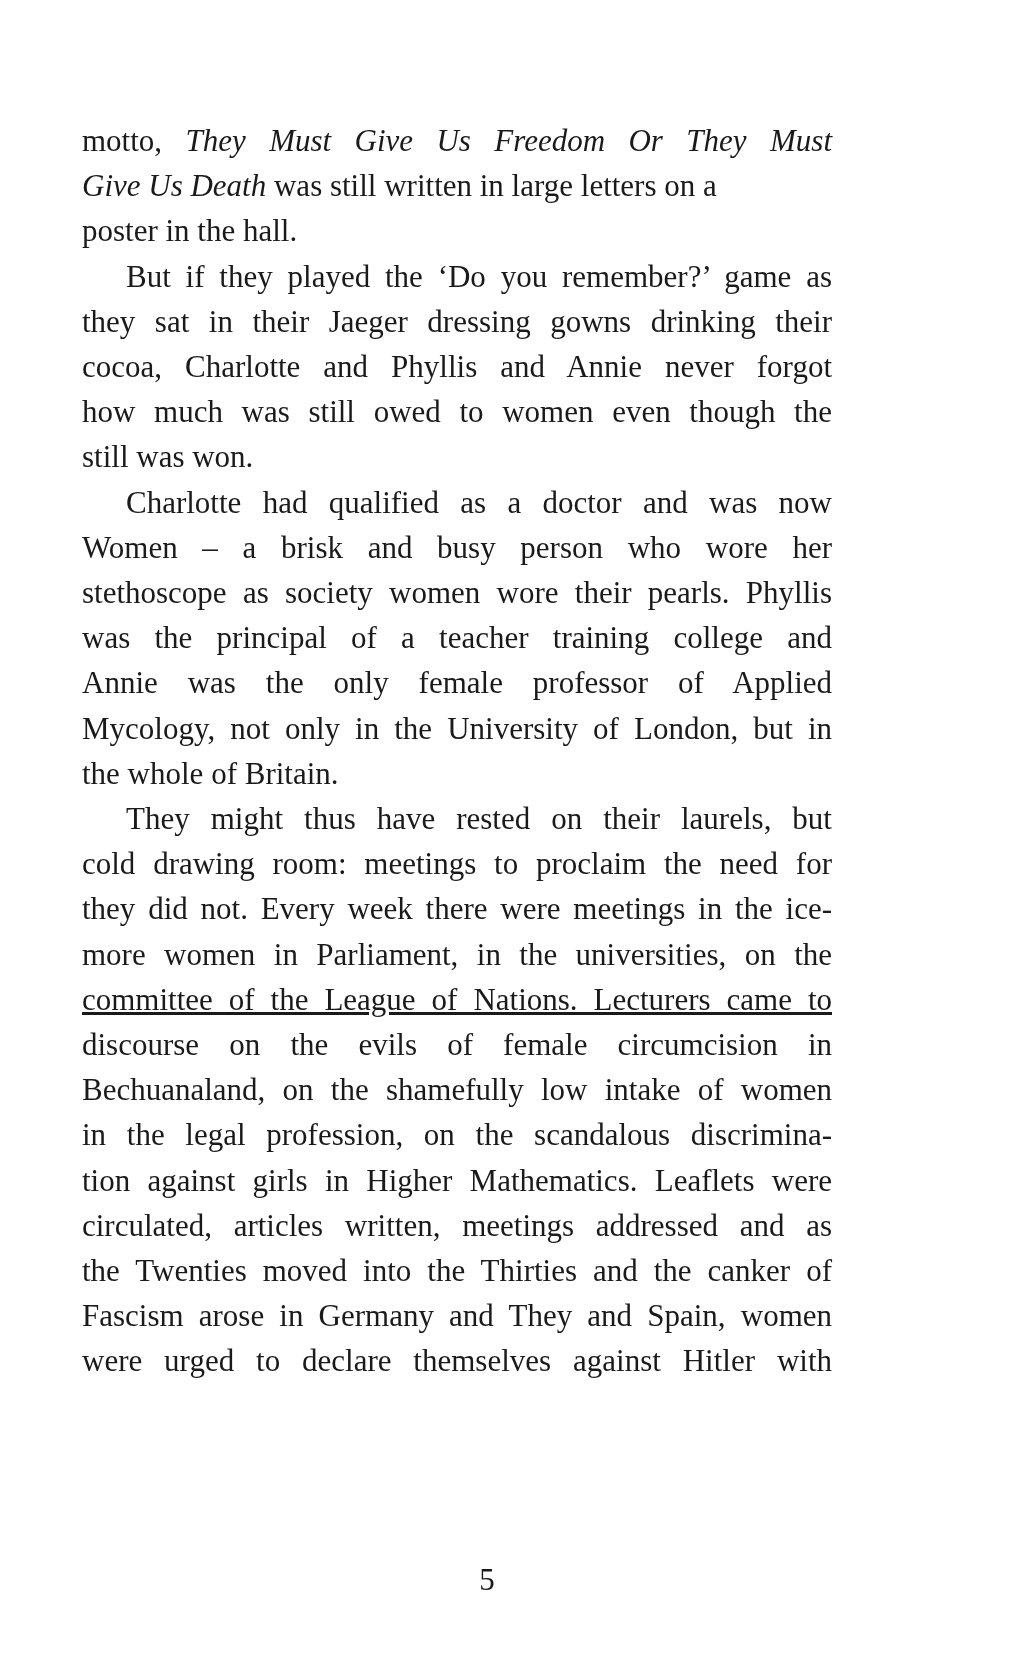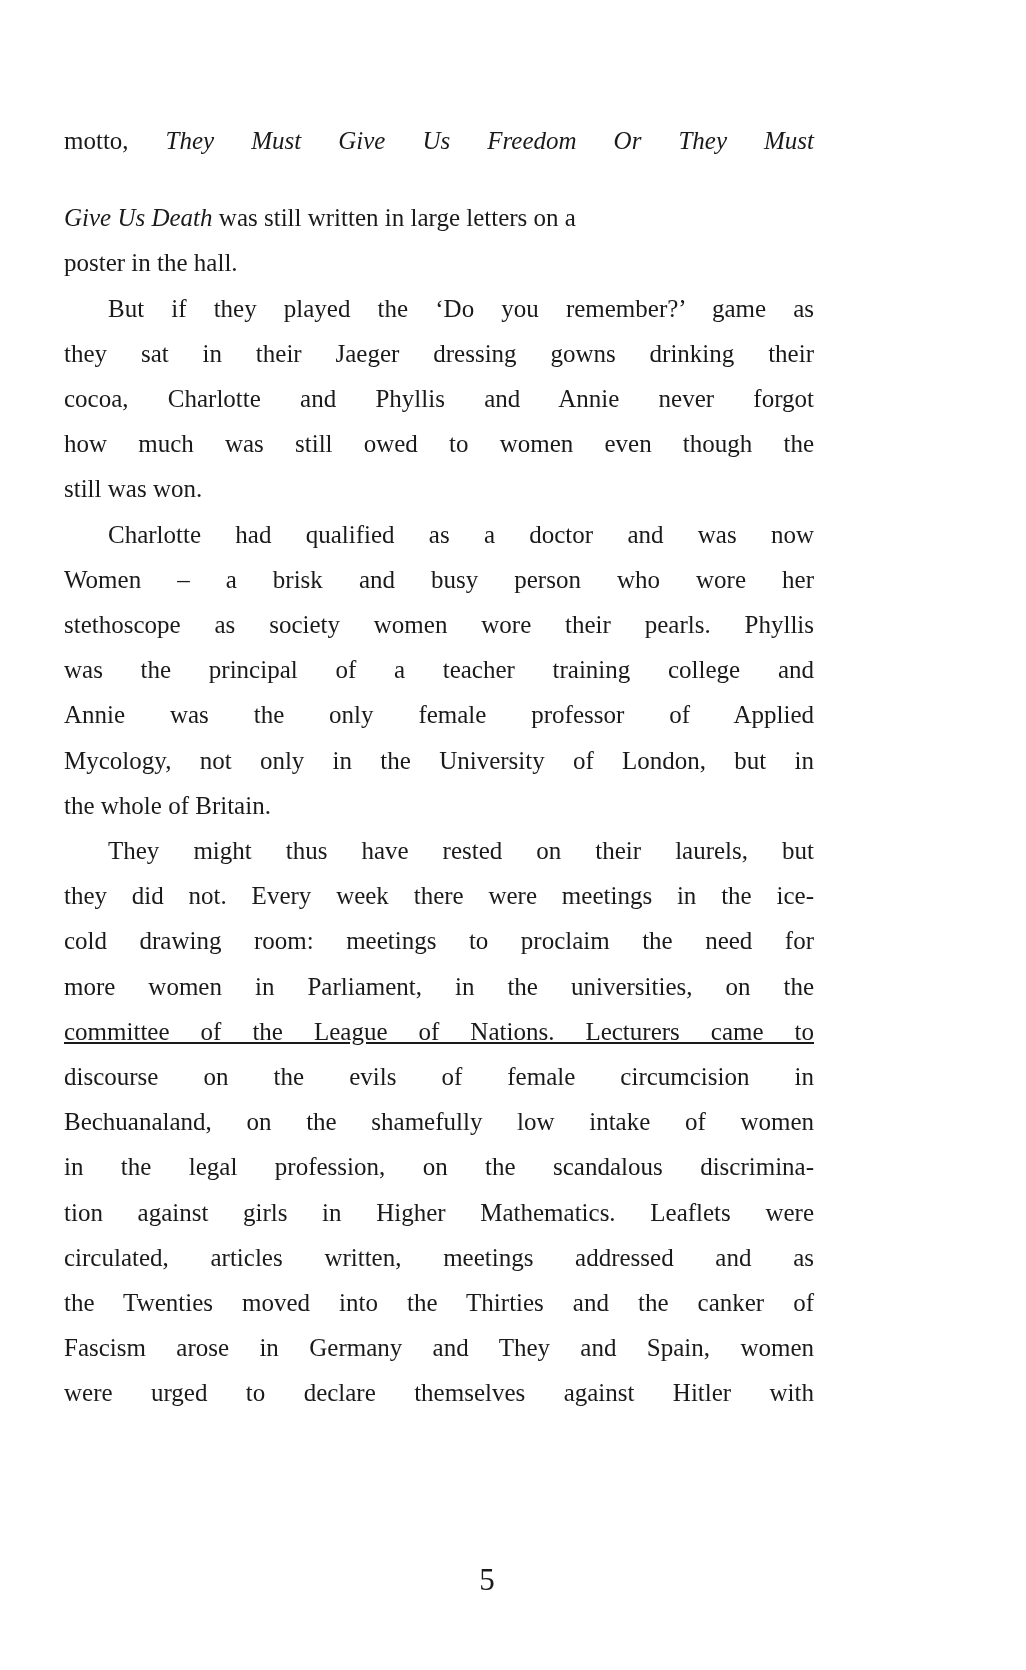--- a/index.html
+++ b/index.html
@@ -8,25 +8,25 @@
       background: #ffffff;
     }
     body {
       width: 1026px;
       height: 1670px;
       position: relative;
       overflow: hidden;
     }
     .page {
       position: absolute;
-      left: 64px;
+      left: 82px;
       top: 118px;
       width: 750px;
       font-family: "Liberation Serif", "DejaVu Serif", serif;
-      font-size: 25px;
+      font-size: 31px;
       line-height: 45.2px;
       color: #1a1a1a;
       text-align: justify;
       hyphens: none;
     }
     .para {
       margin: 0;
       padding: 0;
     }
     .para.indent {
@@ -63,43 +63,43 @@
       color: #1a1a1a;
       transform: translateX(-26px);
     }
   </style>
 </head>
 <body>
 
 <div class="page" id="page-body">
     <div class="para">
       <span class="line" style="white-space: nowrap; display: block;"><span style="white-space: nowrap;"><span>motto, </span><em>They Must Give Us Freedom Or They Must</em></span></span>
-      <span class="line" style="white-space: nowrap; display: block; margin-top: 32px;"><span style="white-space: nowrap; display: inline-block; transform-origin: left center; transform: scaleX(0.999979);"><em>Give Us Death</em><span> was still written in large letters on a</span></span></span>
+      <span class="line" style="white-space: nowrap; display: block;"><span style="white-space: nowrap; display: inline-block; transform-origin: left center; transform: scaleX(0.999979);"><em>Give Us Death</em><span> was still written in large letters on a</span></span></span>
       <span class="line last" style="white-space: nowrap; display: block;"><span>poster in the hall.</span></span>
     </div>
     <div class="para indent">
       <span class="line" style="white-space: nowrap; display: block;"><span style="white-space: nowrap;"><span>But if they played the ‘Do you remember?’ game as</span></span></span>
       <span class="line" style="white-space: nowrap; display: block;"><span style="white-space: nowrap;"><span>they sat in their Jaeger dressing gowns drinking their</span></span></span>
       <span class="line" style="white-space: nowrap; display: block;"><span style="white-space: nowrap;"><span>cocoa, Charlotte and Phyllis and Annie never forgot</span></span></span>
       <span class="line" style="white-space: nowrap; display: block;"><span style="white-space: nowrap;"><span>how much was still owed to women even though the</span></span></span>
       <span class="line last" style="white-space: nowrap; display: block;"><span>still was won.</span></span>
     </div>
     <div class="para indent">
       <span class="line" style="white-space: nowrap; display: block;"><span style="white-space: nowrap;"><span>Charlotte had qualified as a doctor and was now</span></span></span>
       <span class="line" style="white-space: nowrap; display: block;"><span style="white-space: nowrap;"><span>Women – a brisk and busy person who wore her</span></span></span>
       <span class="line" style="white-space: nowrap; display: block;"><span style="white-space: nowrap;"><span>stethoscope as society women wore their pearls. Phyllis</span></span></span>
       <span class="line" style="white-space: nowrap; display: block;"><span style="white-space: nowrap;"><span>was the principal of a teacher training college and</span></span></span>
       <span class="line" style="white-space: nowrap; display: block;"><span style="white-space: nowrap;"><span>Annie was the only female professor of Applied</span></span></span>
       <span class="line" style="white-space: nowrap; display: block;"><span style="white-space: nowrap;"><span>Mycology, not only in the University of London, but in</span></span></span>
       <span class="line last" style="white-space: nowrap; display: block;"><span>the whole of Britain.</span></span>
     </div>
     <div class="para indent">
       <span class="line" style="white-space: nowrap; display: block;"><span style="white-space: nowrap;"><span>They might thus have rested on their laurels, but</span></span></span>
+      <span class="line" style="white-space: nowrap; display: block;"><span style="white-space: nowrap;"><span>cold drawing room: meetings to proclaim the need for</span></span></span>
       <span class="line" style="white-space: nowrap; display: block;"><span style="white-space: nowrap;"><span>they did not. Every week there were meetings in the ice-</span></span></span>
-      <span class="line" style="white-space: nowrap; display: block;"><span style="white-space: nowrap;"><span>cold drawing room: meetings to proclaim the need for</span></span></span>
       <span class="line" style="white-space: nowrap; display: block;"><span style="white-space: nowrap;"><span>more women in Parliament, in the universities, on the</span></span></span>
       <span class="line" style="white-space: nowrap; display: block; text-decoration: underline;"><span style="white-space: nowrap;"><span>committee of the League of Nations. Lecturers came to</span></span></span>
       <span class="line" style="white-space: nowrap; display: block;"><span style="white-space: nowrap;"><span>discourse on the evils of female circumcision in</span></span></span>
       <span class="line" style="white-space: nowrap; display: block; font-family: Liberation Serif, serif;"><span style="white-space: nowrap;"><span>Bechuanaland, on the shamefully low intake of women</span></span></span>
       <span class="line" style="white-space: nowrap; display: block;"><span style="white-space: nowrap;"><span>in the legal profession, on the scandalous discrimina-</span></span></span>
       <span class="line" style="white-space: nowrap; display: block;"><span style="white-space: nowrap;"><span>tion against girls in Higher Mathematics. Leaflets were</span></span></span>
       <span class="line" style="white-space: nowrap; display: block;"><span style="white-space: nowrap; font-family: Liberation Serif, serif;"><span>circulated, articles written, meetings addressed and as</span></span></span>
       <span class="line" style="white-space: nowrap; display: block;"><span style="white-space: nowrap;"><span>the Twenties moved into the Thirties and the canker of</span></span></span>
       <span class="line" style="white-space: nowrap; display: block;"><span style="white-space: nowrap;"><span>Fascism arose in Germany and They and Spain, women</span></span></span>
       <span class="line" style="white-space: nowrap; display: block;"><span style="white-space: nowrap;"><span>were urged to declare themselves against Hitler with</span></span></span>

